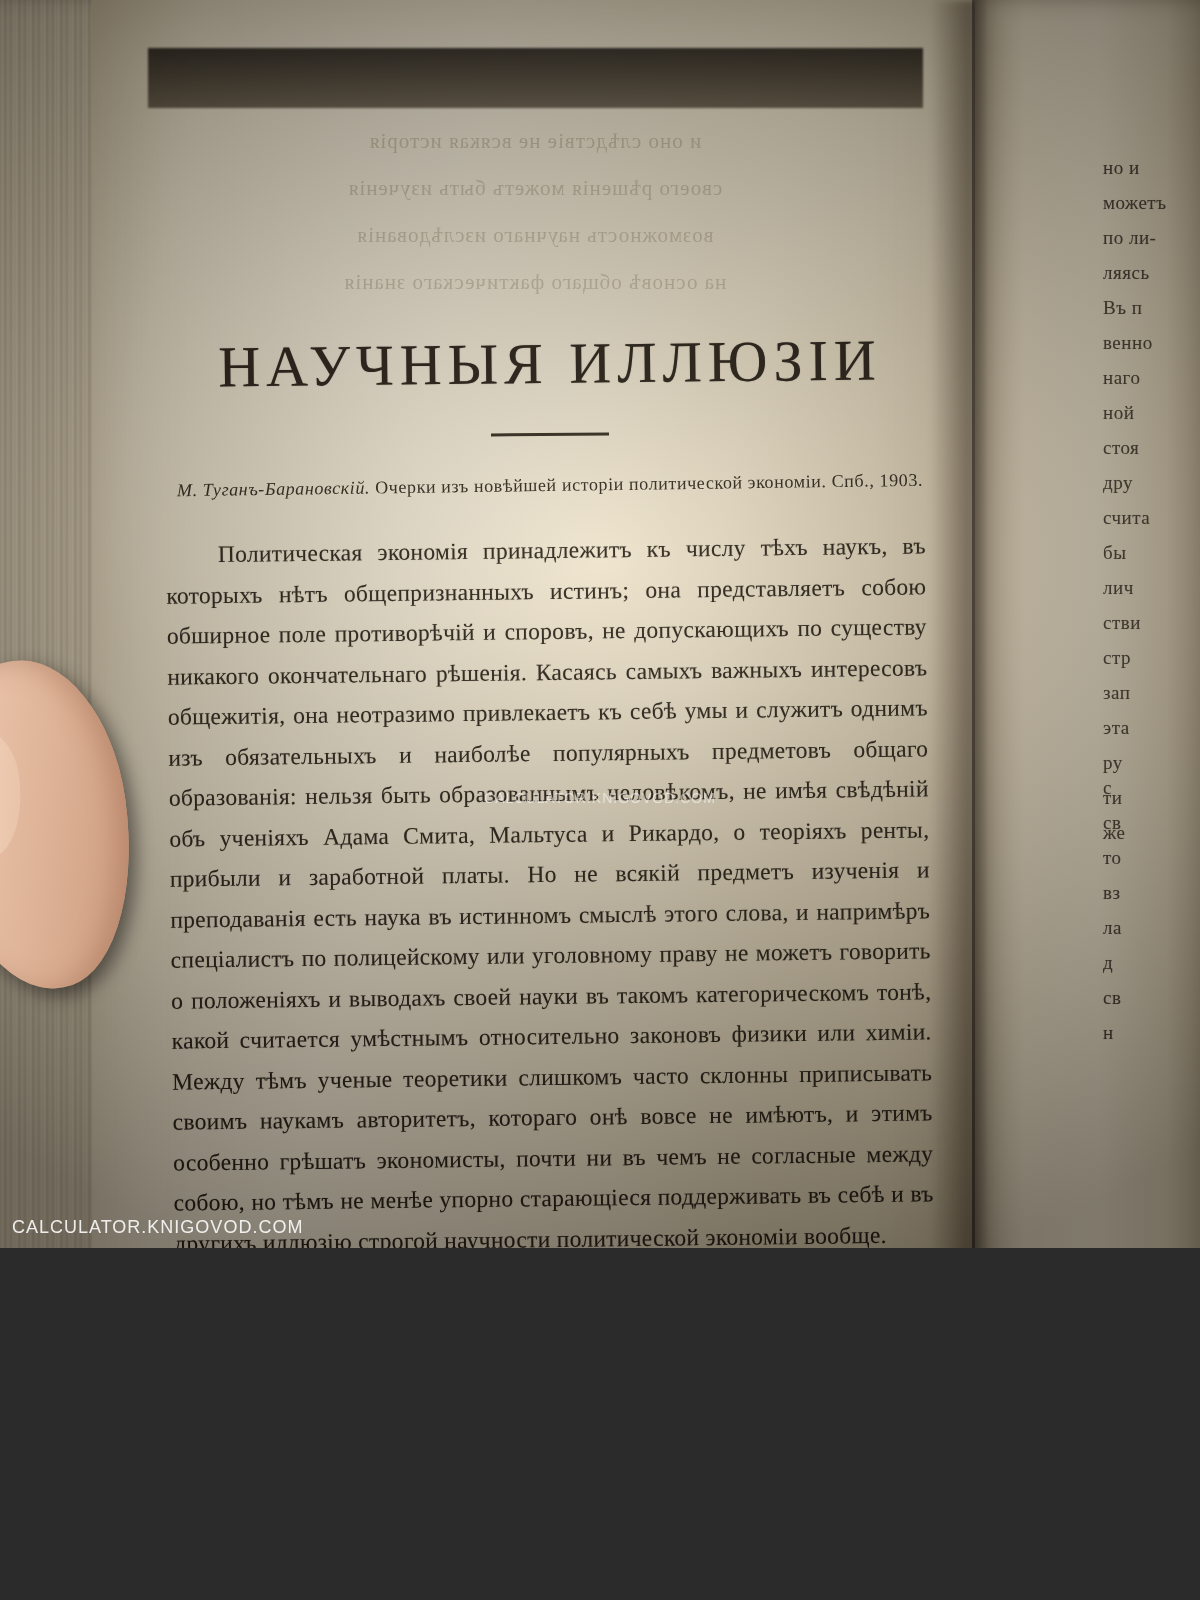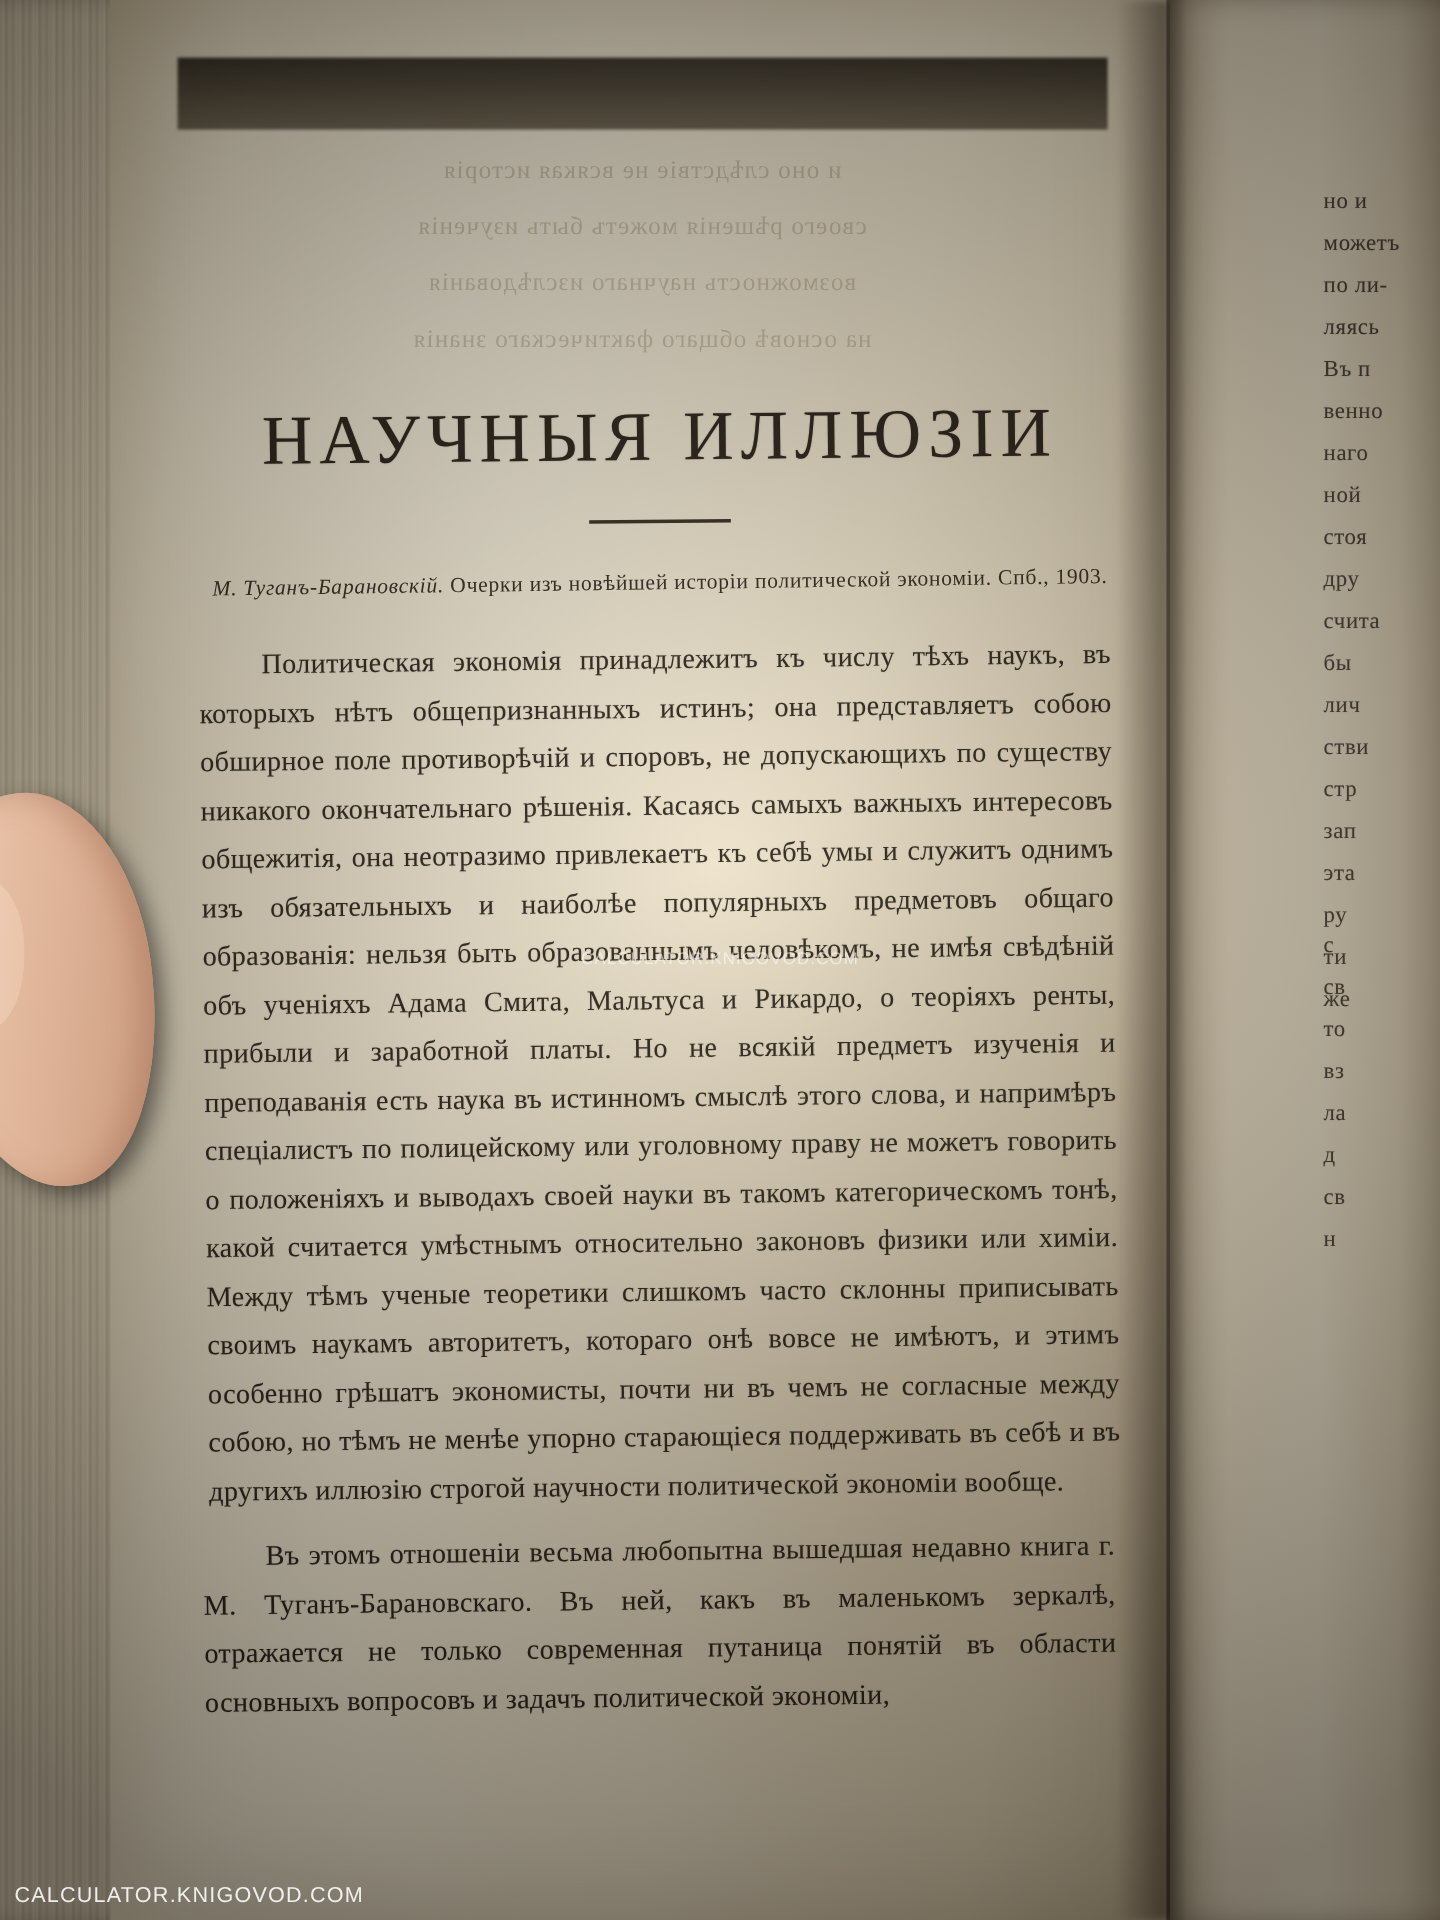--- a/index.html
+++ b/index.html
@@ -3,21 +3,21 @@
 <meta charset="utf-8">
 <style>
   html, body {
     margin: 0;
     padding: 0;
     background: #2b2b2b;
   }
   .page {
     position: relative;
     width: 1200px;
-    height: 1600px;
+    height: 1248px;
     overflow: hidden;
     font-family: "Liberation Serif", serif;
     background: #b9a98f;
   }
 
   
   .desk {
     position: absolute;
     inset: 0;
     background:

